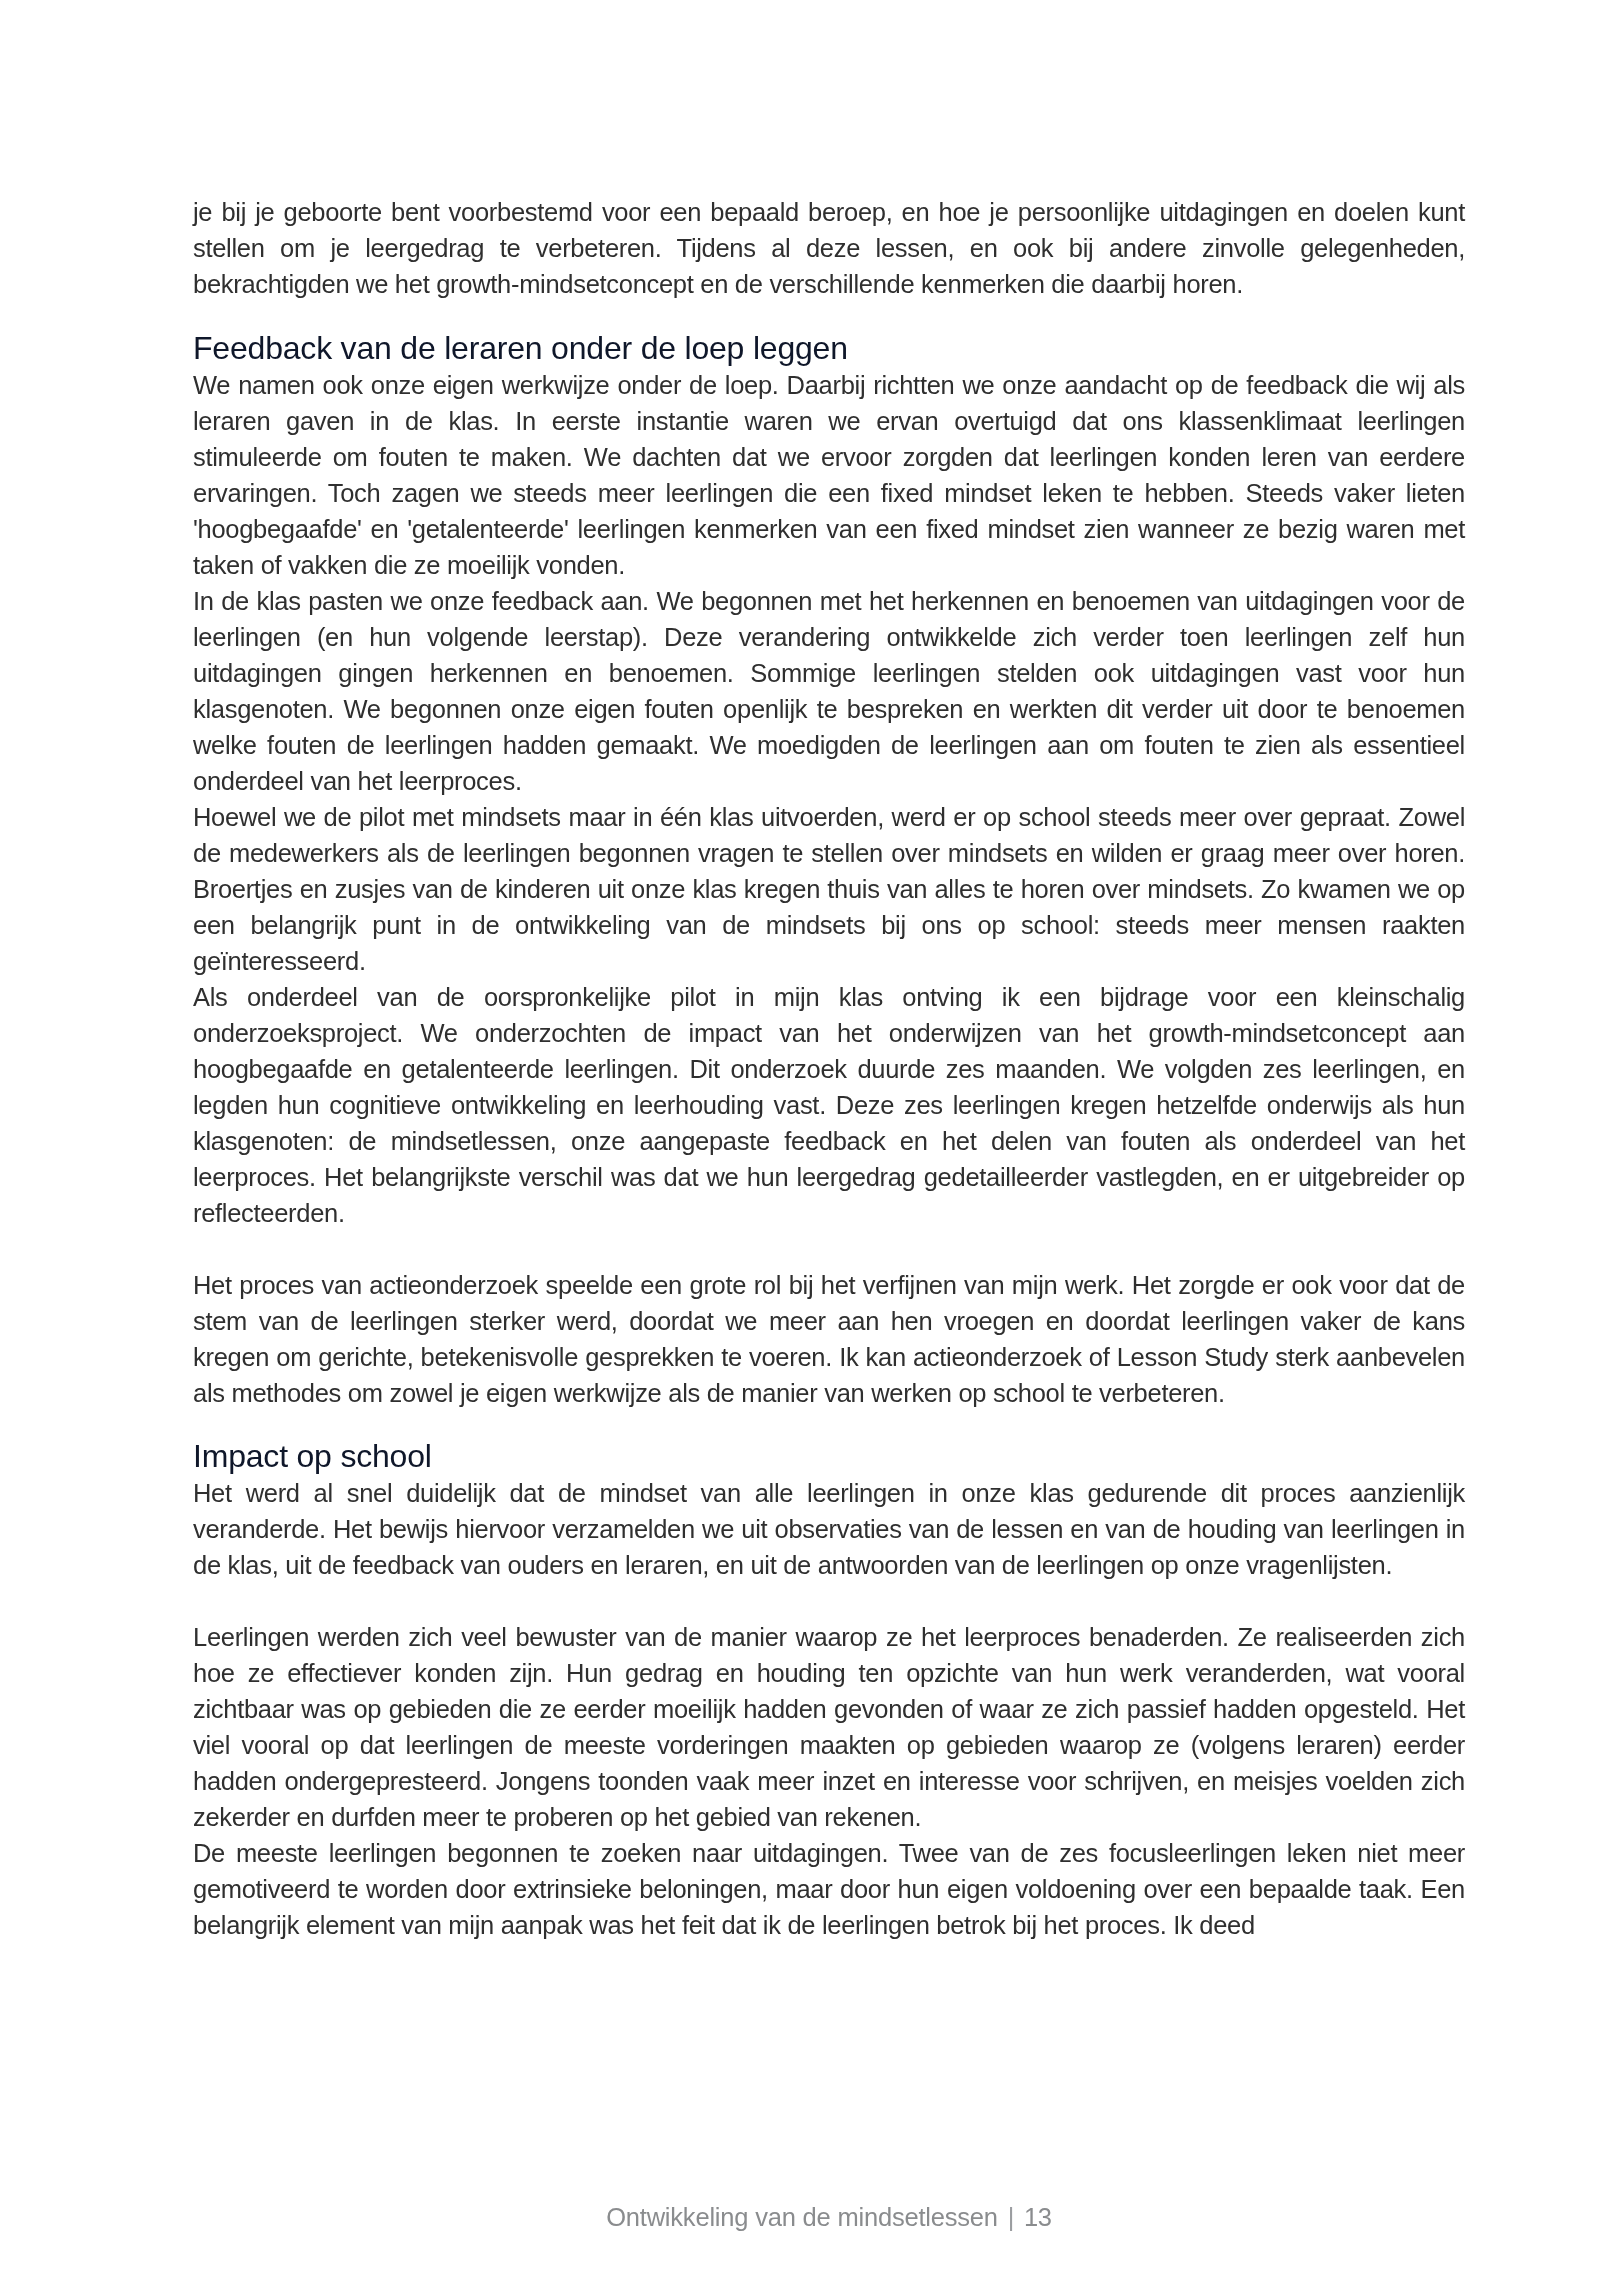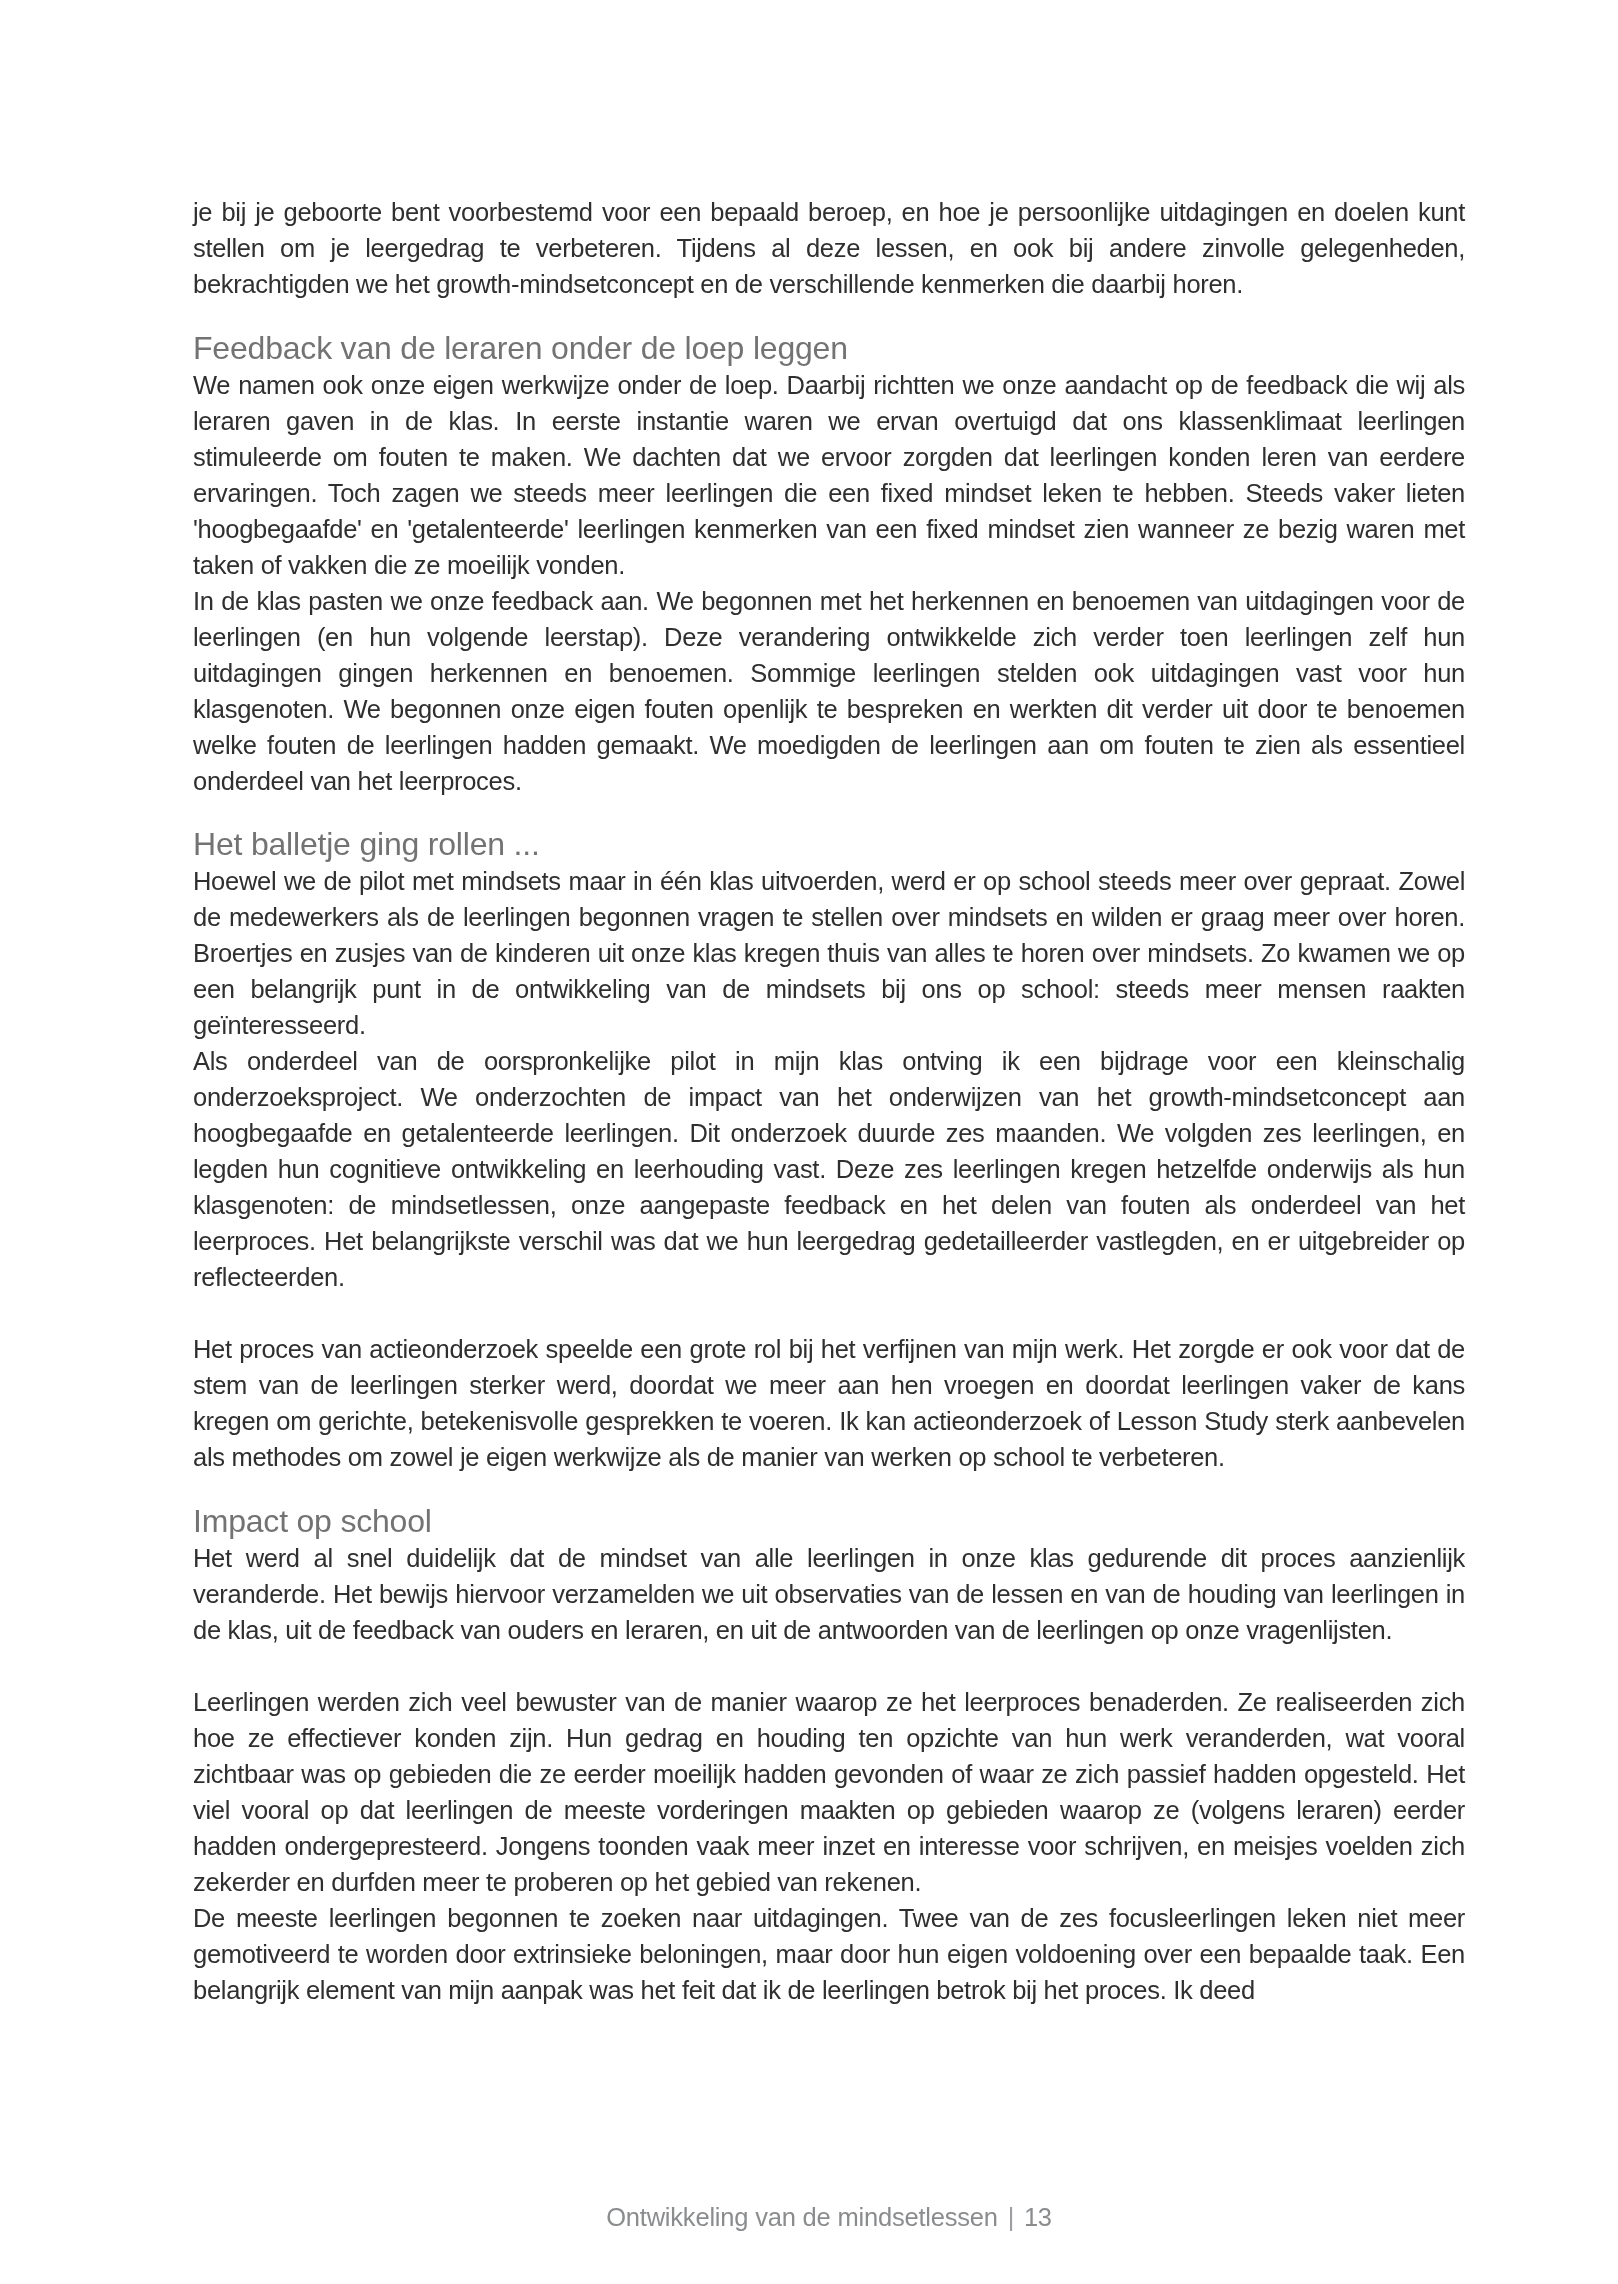--- a/index.html
+++ b/index.html
@@ -37,21 +37,21 @@
     text-align: justify;
     text-justify: inter-word;
   }
   .body-paragraph.gap {
     margin-top: 36px;
   }
   .section-heading {
     font-size: 32px;
     line-height: 38px;
     font-weight: 400;
-    color: #737373;
+    color: #0f172a;
     margin: 26.5px 0 0 0;
     letter-spacing: -0.2px;
   }
   .footer {
     position: absolute;
     left: 193px;
     top: 2189px;
     width: 1272px;
     text-align: center;
     color: #8a8c8e;
@@ -68,21 +68,20 @@
 <body>
 
 <div class="page">
 
   <main class="textblock">
 
   <p class="body-paragraph">je bij je geboorte bent voorbestemd voor een bepaald beroep, en hoe je persoonlijke uitdagingen en doelen kunt stellen om je leergedrag te verbeteren. Tijdens al deze lessen, en ook bij andere zinvolle gelegenheden, bekrachtigden we het growth-mindsetconcept en de verschillende kenmerken die daarbij horen.</p>
       <h2 class="section-heading">Feedback van de leraren onder de loep leggen</h2>
       <p class="body-paragraph">We namen ook onze eigen werkwijze onder de loep. Daarbij richtten we onze aandacht op de feedback die wij als leraren gaven in de klas. In eerste instantie waren we ervan overtuigd dat ons klassenklimaat leerlingen stimuleerde om fouten te maken. We dachten dat we ervoor zorgden dat leerlingen konden leren van eerdere ervaringen. Toch zagen we steeds meer leerlingen die een fixed mindset leken te hebben. Steeds vaker lieten 'hoogbegaafde' en 'getalenteerde' leerlingen kenmerken van een fixed mindset zien wanneer ze bezig waren met taken of vakken die ze moeilijk vonden.</p>
       <p class="body-paragraph">In de klas pasten we onze feedback aan. We begonnen met het herkennen en benoemen van uitdagingen voor de leerlingen (en hun volgende leerstap). Deze verandering ontwikkelde zich verder toen leerlingen zelf hun uitdagingen gingen herkennen en benoemen. Sommige leerlingen stelden ook uitdagingen vast voor hun klasgenoten. We begonnen onze eigen fouten openlijk te bespreken en werkten dit verder uit door te benoemen welke fouten de leerlingen hadden gemaakt. We moedigden de leerlingen aan om fouten te zien als essentieel onderdeel van het leerproces.</p>
-      <h2 class="section-heading">Het balletje ging rollen ...</h2>
       <p class="body-paragraph">Hoewel we de pilot met mindsets maar in één klas uitvoerden, werd er op school steeds meer over gepraat. Zowel de medewerkers als de leerlingen begonnen vragen te stellen over mindsets en wilden er graag meer over horen. Broertjes en zusjes van de kinderen uit onze klas kregen thuis van alles te horen over mindsets. Zo kwamen we op een belangrijk punt in de ontwikkeling van de mindsets bij ons op school: steeds meer mensen raakten geïnteresseerd.</p>
       <p class="body-paragraph">Als onderdeel van de oorspronkelijke pilot in mijn klas ontving ik een bijdrage voor een kleinschalig onderzoeksproject. We onderzochten de impact van het onderwijzen van het growth-mindsetconcept aan hoogbegaafde en getalenteerde leerlingen. Dit onderzoek duurde zes maanden. We volgden zes leerlingen, en legden hun cognitieve ontwikkeling en leerhouding vast. Deze zes leerlingen kregen hetzelfde onderwijs als hun klasgenoten: de mindsetlessen, onze aangepaste feedback en het delen van fouten als onderdeel van het leerproces. Het belangrijkste verschil was dat we hun leergedrag gedetailleerder vastlegden, en er uitgebreider op reflecteerden.</p>
       <p class="body-paragraph gap">Het proces van actieonderzoek speelde een grote rol bij het verfijnen van mijn werk. Het zorgde er ook voor dat de stem van de leerlingen sterker werd, doordat we meer aan hen vroegen en doordat leerlingen vaker de kans kregen om gerichte, betekenisvolle gesprekken te voeren. Ik kan actieonderzoek of Lesson Study sterk aanbevelen als methodes om zowel je eigen werkwijze als de manier van werken op school te verbeteren.</p>
       <h2 class="section-heading">Impact op school</h2>
       <p class="body-paragraph">Het werd al snel duidelijk dat de mindset van alle leerlingen in onze klas gedurende dit proces aanzienlijk veranderde. Het bewijs hiervoor verzamelden we uit observaties van de lessen en van de houding van leerlingen in de klas, uit de feedback van ouders en leraren, en uit de antwoorden van de leerlingen op onze vragenlijsten.</p>
       <p class="body-paragraph gap">Leerlingen werden zich veel bewuster van de manier waarop ze het leerproces benaderden. Ze realiseerden zich hoe ze effectiever konden zijn. Hun gedrag en houding ten opzichte van hun werk veranderden, wat vooral zichtbaar was op gebieden die ze eerder moeilijk hadden gevonden of waar ze zich passief hadden opgesteld. Het viel vooral op dat leerlingen de meeste vorderingen maakten op gebieden waarop ze (volgens leraren) eerder hadden ondergepresteerd. Jongens toonden vaak meer inzet en interesse voor schrijven, en meisjes voelden zich zekerder en durfden meer te proberen op het gebied van rekenen.</p>
       <p class="body-paragraph">De meeste leerlingen begonnen te zoeken naar uitdagingen. Twee van de zes focusleerlingen leken niet meer gemotiveerd te worden door extrinsieke beloningen, maar door hun eigen voldoening over een bepaalde taak. Een belangrijk element van mijn aanpak was het feit dat ik de leerlingen betrok bij het proces. Ik deed</p>
     </main>
 
   <div class="footer">

